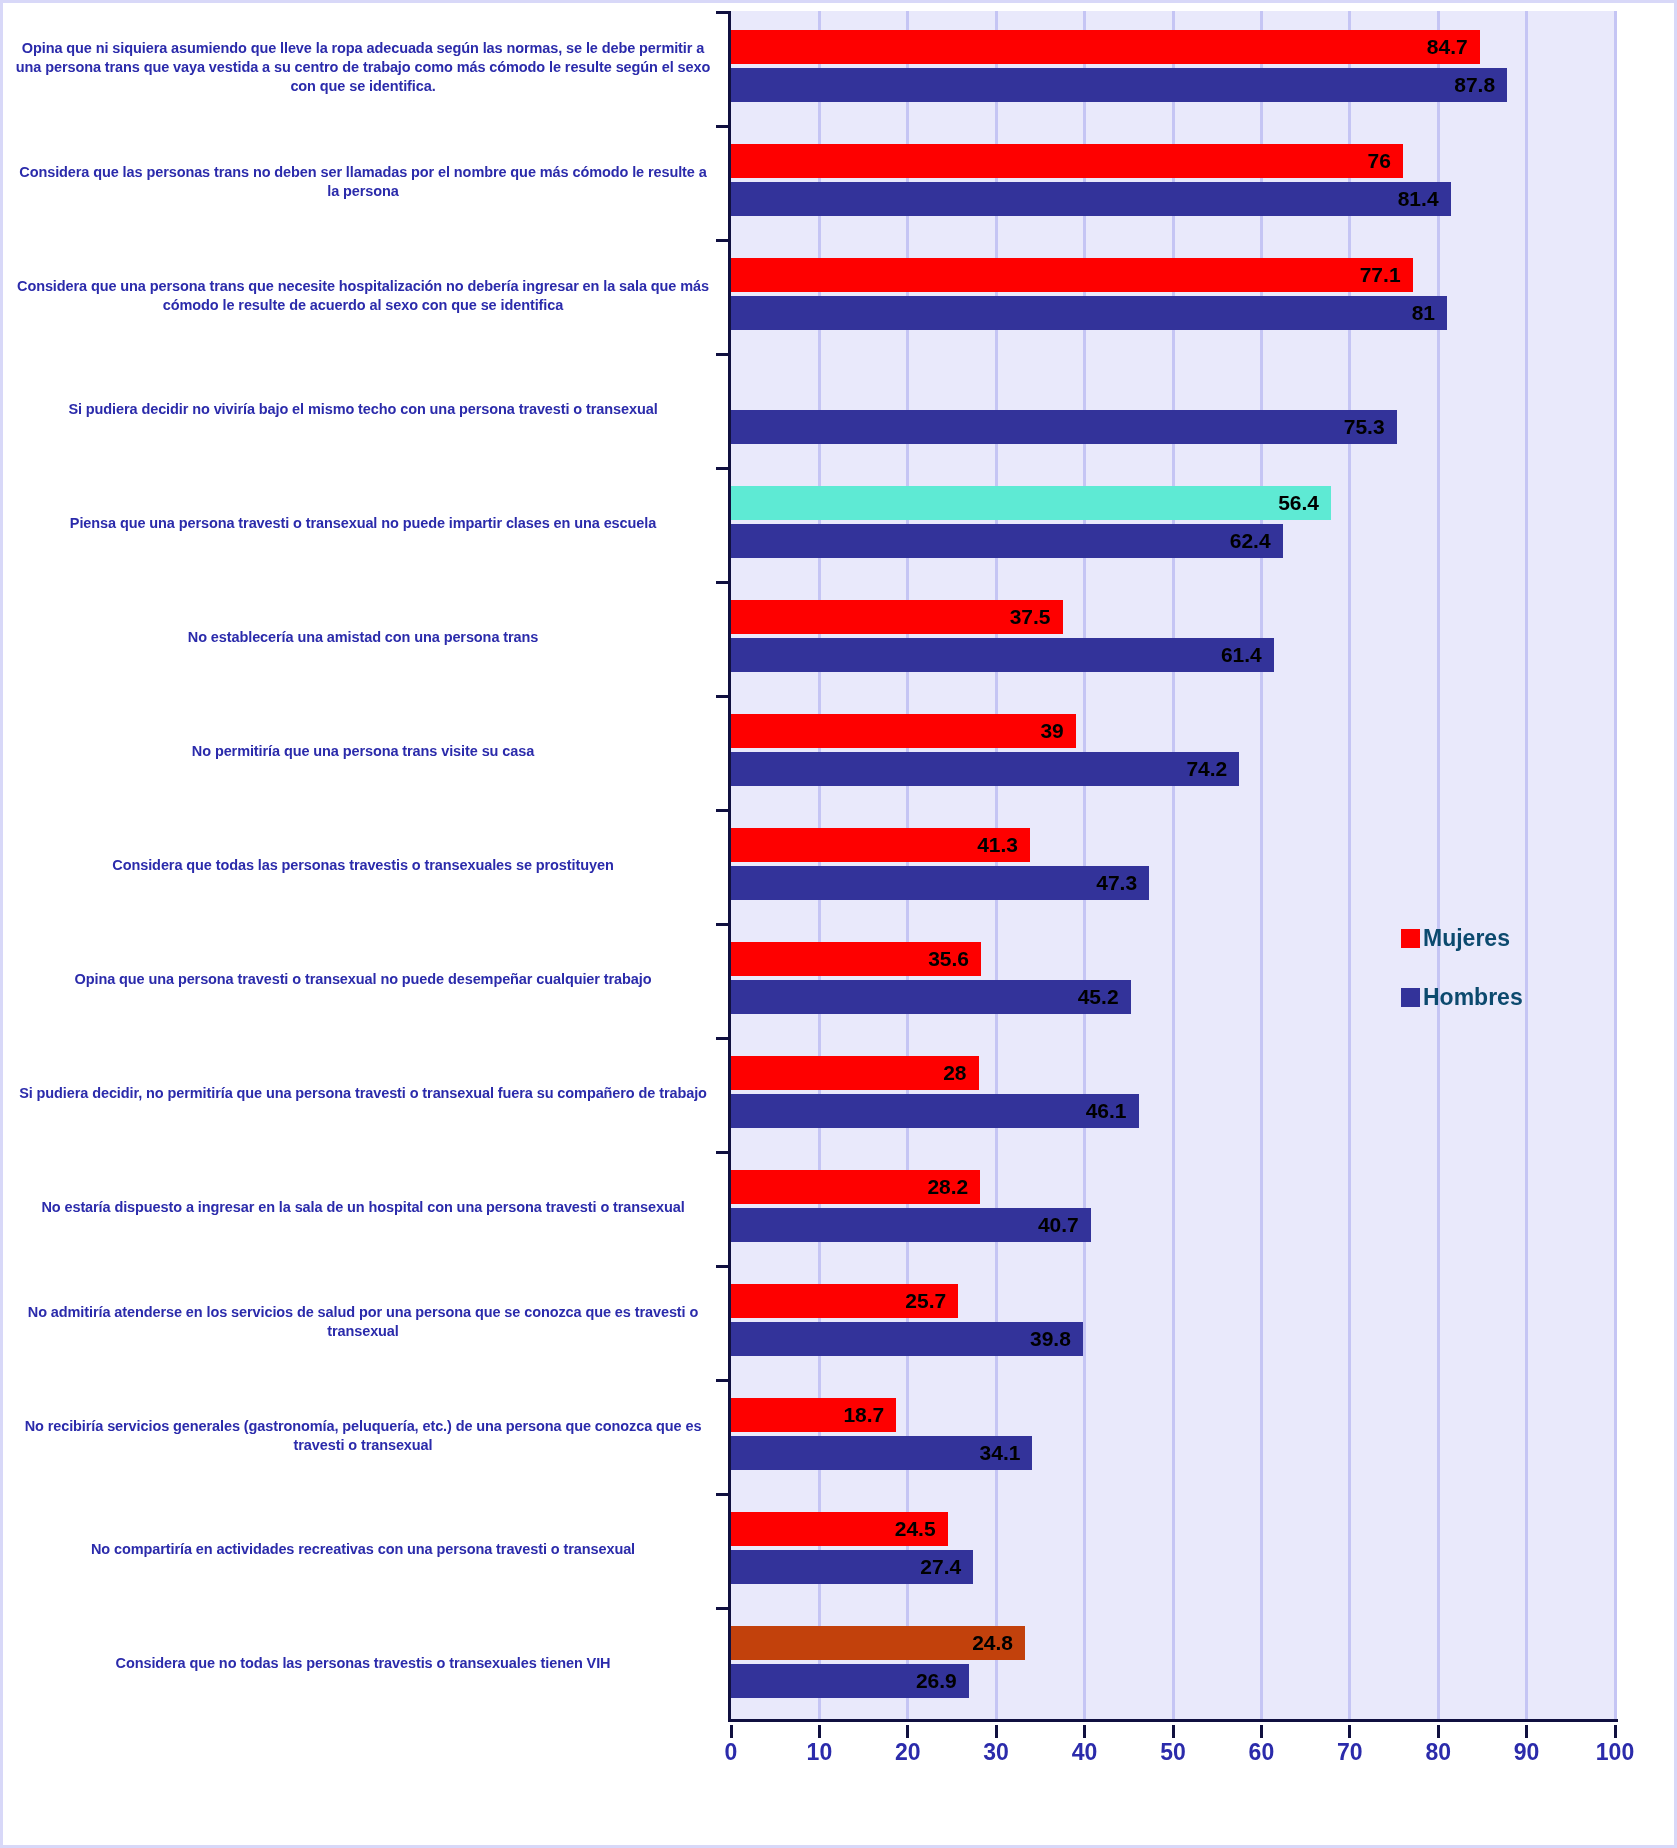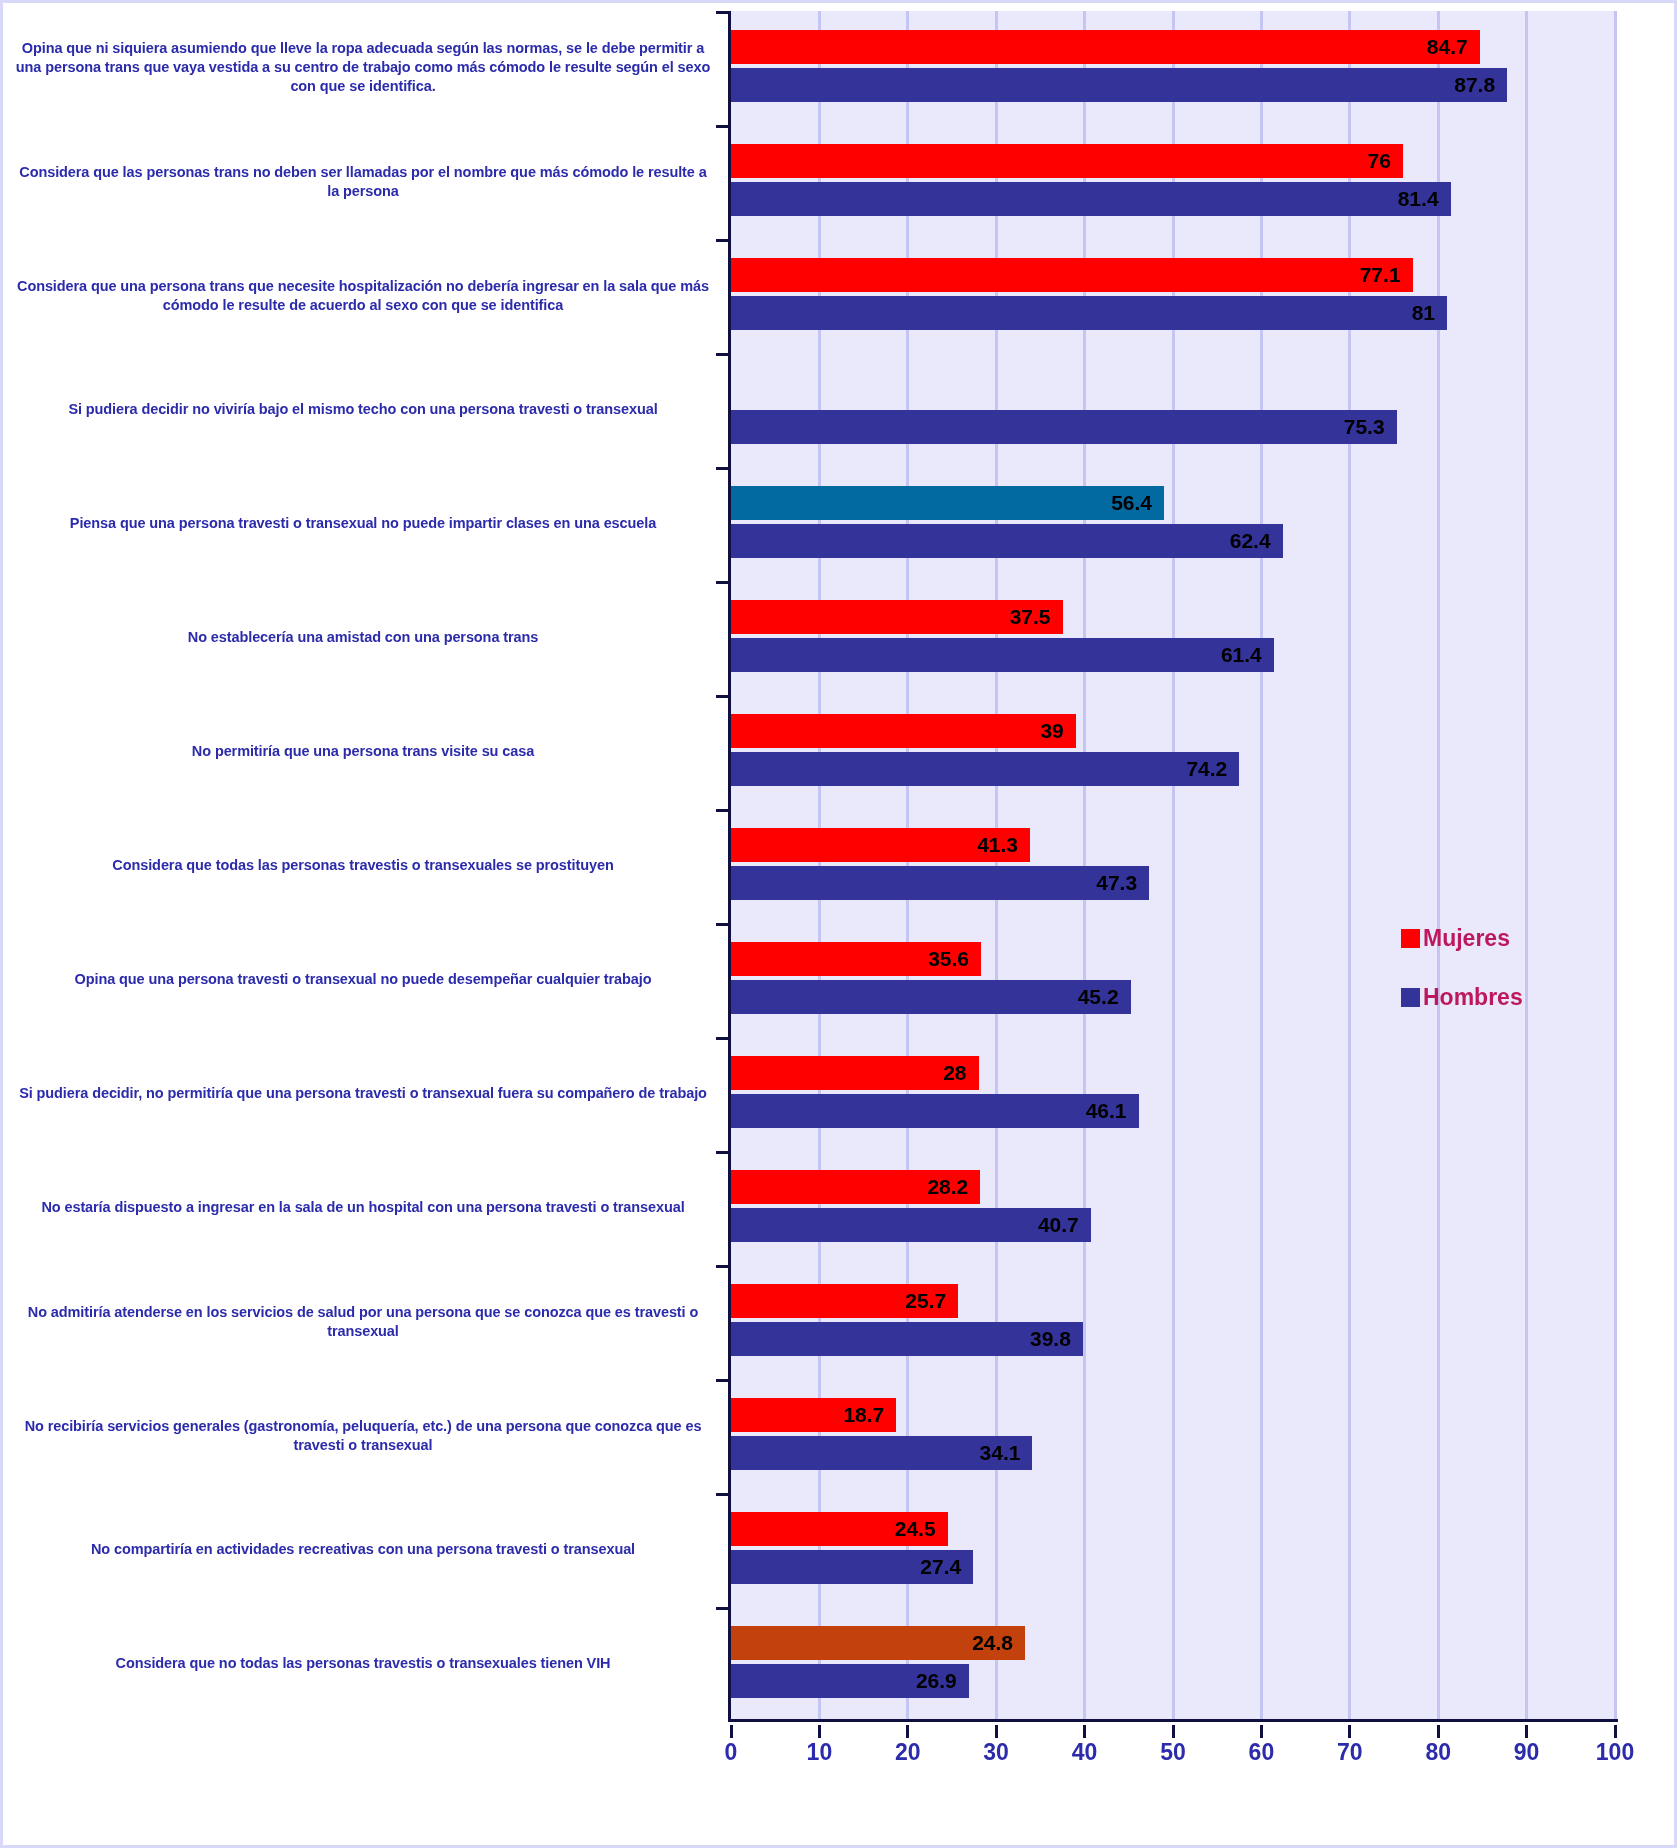--- a/index.html
+++ b/index.html
@@ -124,21 +124,21 @@
   .legend-swatch{
     width:19px;height:19px;
     margin-right:3px;
     flex:0 0 auto;
   }
   .legend-swatch.women{background:#fe0000;}
   .legend-swatch.men{background:#33339a;}
   .legend-text{
     font-size:23px;
     font-weight:bold;
-    color:#be185d;
+    color:#0c4a6e;
     white-space:nowrap;
     text-align:center;
   }
 </style>
 </head>
 <body>
 
 <div id="frame">
 
   <div id="plot">
@@ -199,21 +199,21 @@
         <div class="bars">
           <div class="bar men" style="width: 665.652px; background: rgb(51, 51, 154);">
             <span class="bar-value">75.3</span>
           </div>
         </div>
       </div>
       <div class="row">
         <div class="cat-label">Piensa que una persona travesti o transexual no puede impartir clases en una escuela</div>
         <div class="tick-minor"></div>
         <div class="bars">
-          <div class="bar women" style="width: 433px; background: #0369a1;">
+          <div class="bar women" style="width: 600px; background: #5eead4;">
             <span class="bar-value">56.4</span>
           </div>
           <div class="bar men" style="width: 551.616px; background: rgb(51, 51, 154);">
             <span class="bar-value">62.4</span>
           </div>
         </div>
       </div>
       <div class="row">
         <div class="cat-label">No establecería una amistad con una persona trans</div>
         <div class="tick-minor"></div>

